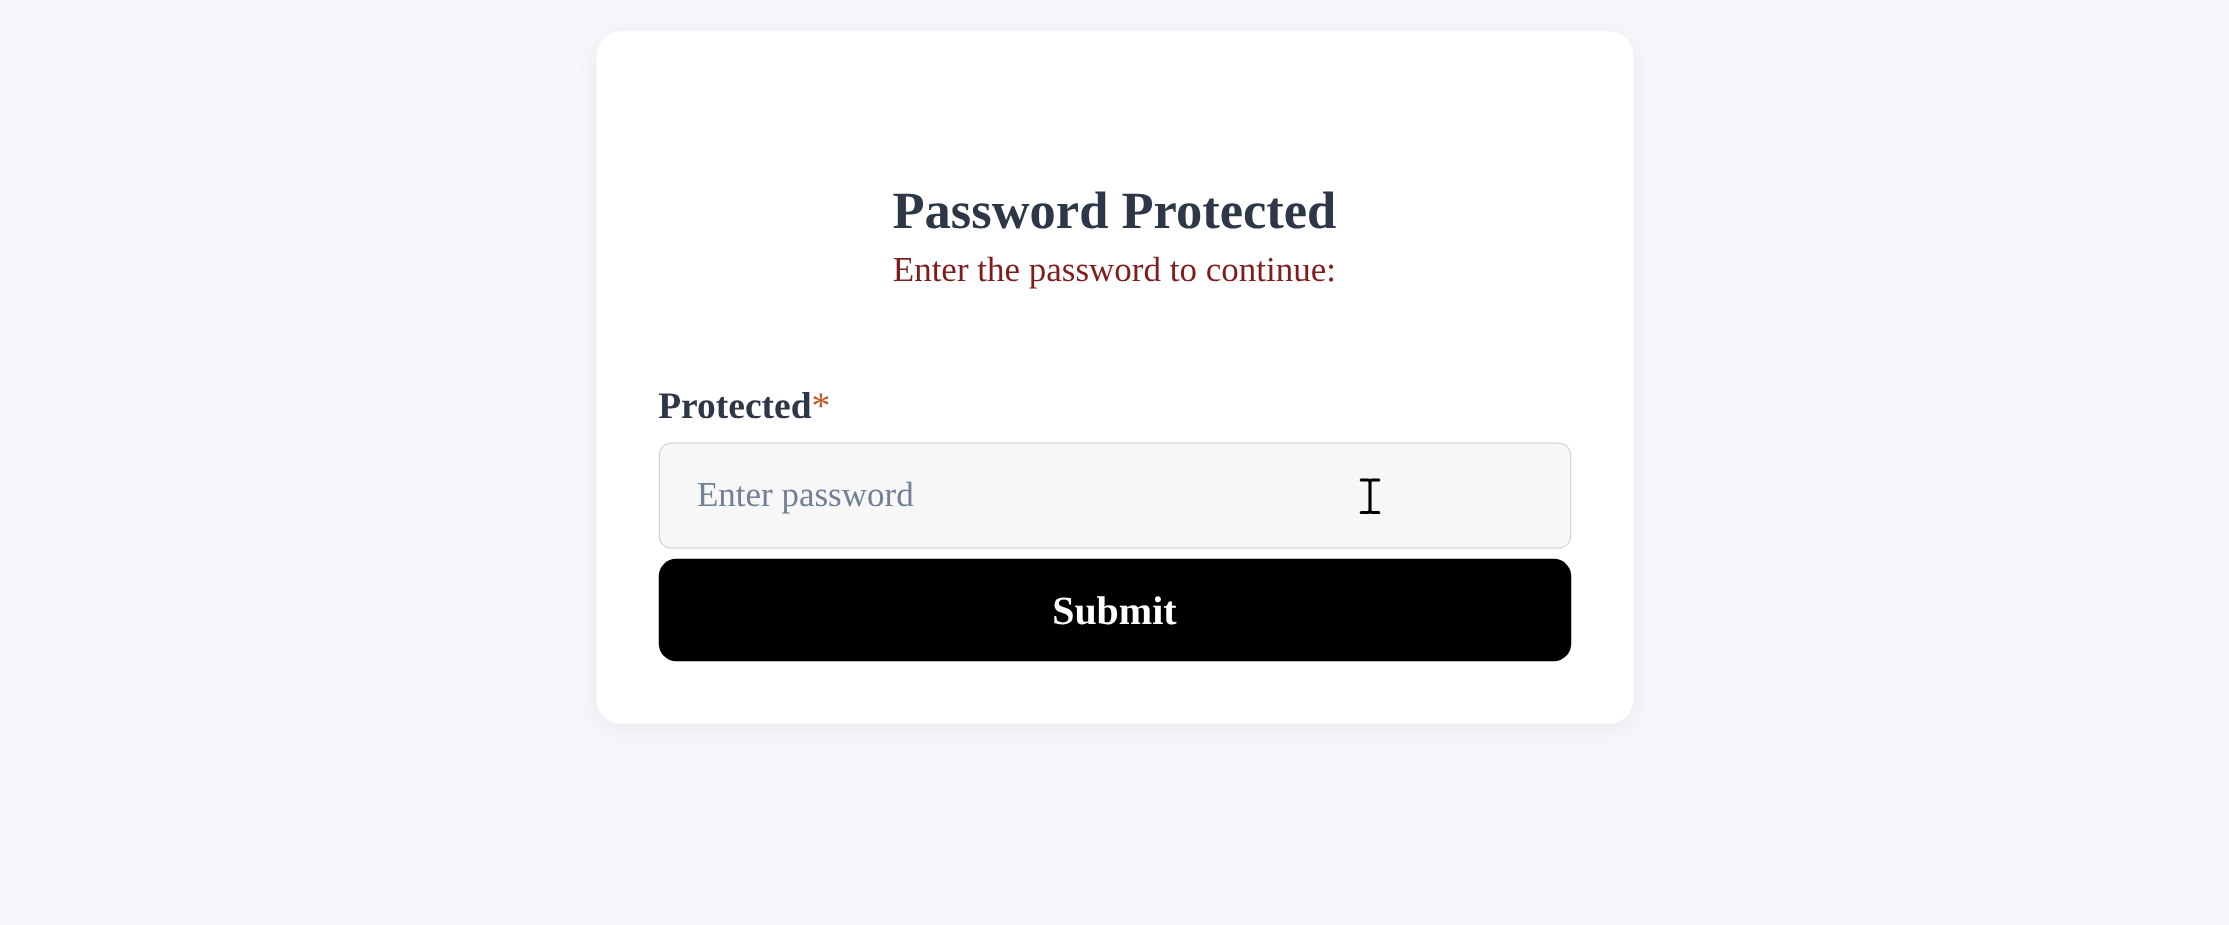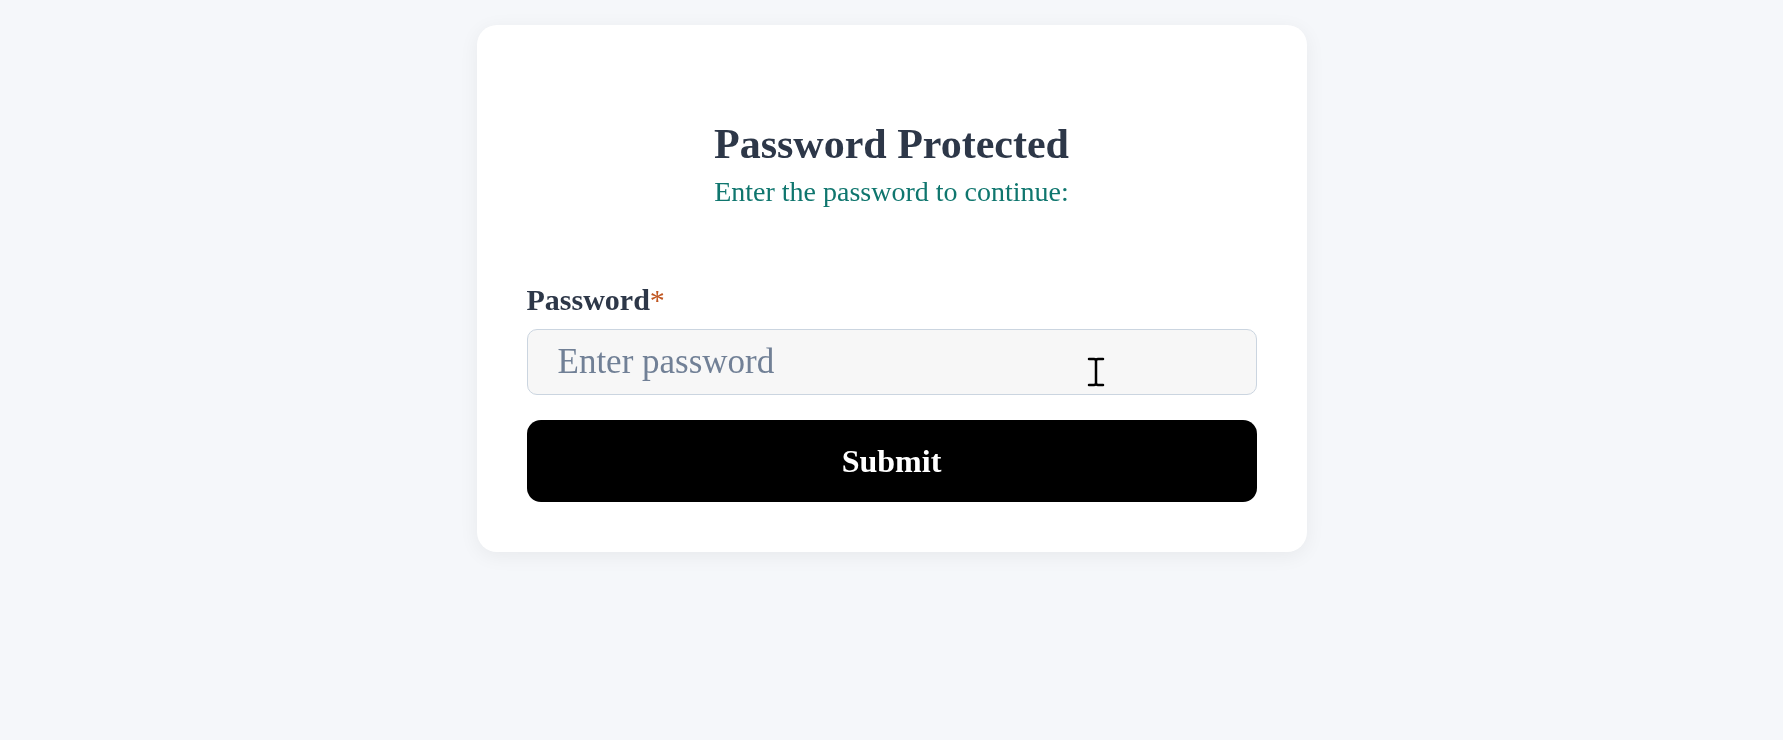--- a/index.html
+++ b/index.html
@@ -15,60 +15,60 @@
       display: flex;
       justify-content: center;
       align-items: flex-start;
       padding-top: 25px;
     }
     .card {
       background: #ffffff;
       width: 830px;
       border-radius: 20px;
       box-shadow: 0 4px 20px rgba(0,0,0,0.06);
-      padding: 95px 50px 50px 50px;
+      padding: 120px 50px 50px 50px;
     }
     .title {
       text-align: center;
       font-size: 42px;
       font-weight: 700;
       color: #2d3748;
       margin-bottom: 8px;
       font-family: Georgia, 'Times New Roman', serif;
     }
     .subtitle {
       text-align: center;
       font-size: 28px;
-      color: #0f766e;
+      color: #7f1d1d;
       font-weight: 400;
       margin-bottom: 75px;
       font-family: Georgia, 'Times New Roman', serif;
     }
     .field-label {
       font-size: 30px;
       font-weight: 700;
       color: #2d3748;
       margin-bottom: 12px;
       font-family: Georgia, 'Times New Roman', serif;
     }
     .required-mark {
       color: #c05621;
       font-weight: 400;
     }
     .password-input {
       width: 100%;
-      height: 66px;
+      height: 85px;
       border: 1px solid #cbd5e0;
       border-radius: 10px;
       background: #f7f7f7;
-      font-size: 35px;
+      font-size: 28px;
       padding: 0 30px;
       color: #2d3748;
       font-family: Georgia, 'Times New Roman', serif;
-      margin-bottom: 25px;
+      margin-bottom: 8px;
     }
     .password-input::placeholder {
       color: #718096;
       font-family: Georgia, 'Times New Roman', serif;
     }
     .submit-btn {
       width: 100%;
       height: 82px;
       background: #000000;
       color: #ffffff;
@@ -94,21 +94,21 @@
     }
   </style>
 </head>
 <body>
 
 <div class="card">
   <h1 class="title">Password Protected</h1>
   <p class="subtitle">Enter the password to continue:</p>
 
   <div class="field-label">
-    <span>Password</span><span class="required-mark">*</span>
+    <span>Protected</span><span class="required-mark">*</span>
   </div>
 
   <div class="input-wrapper">
     <input type="password" class="password-input" placeholder="Enter password" style="">
     <span class="text-cursor">
       <svg width="18" height="30" viewBox="0 0 18 30">
         <path d="M 2 2 L 7 2 Q 9 2 9 4 L 9 26 Q 9 28 7 28 L 2 28 M 16 2 L 11 2 Q 9 2 9 4 M 16 28 L 11 28 Q 9 28 9 26" stroke="#000" stroke-width="2.5" fill="none" stroke-linecap="round"></path>
       </svg>
     </span>
   </div>

